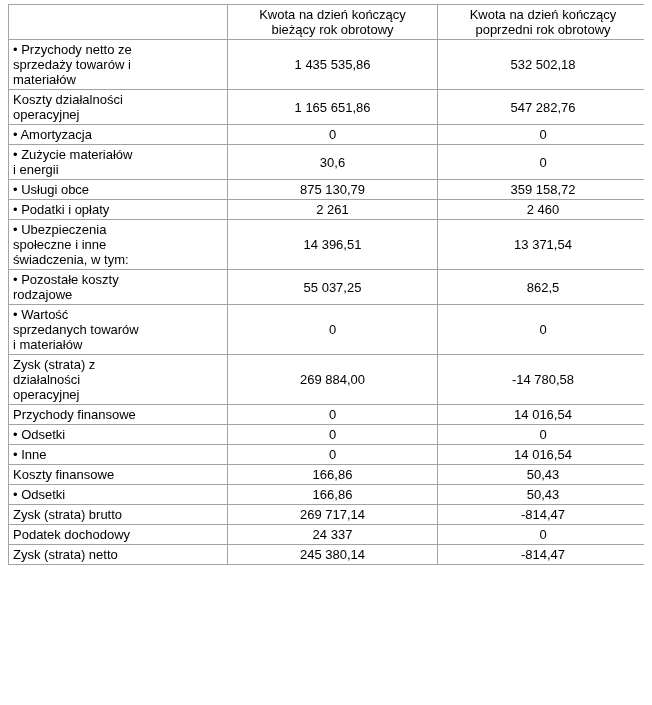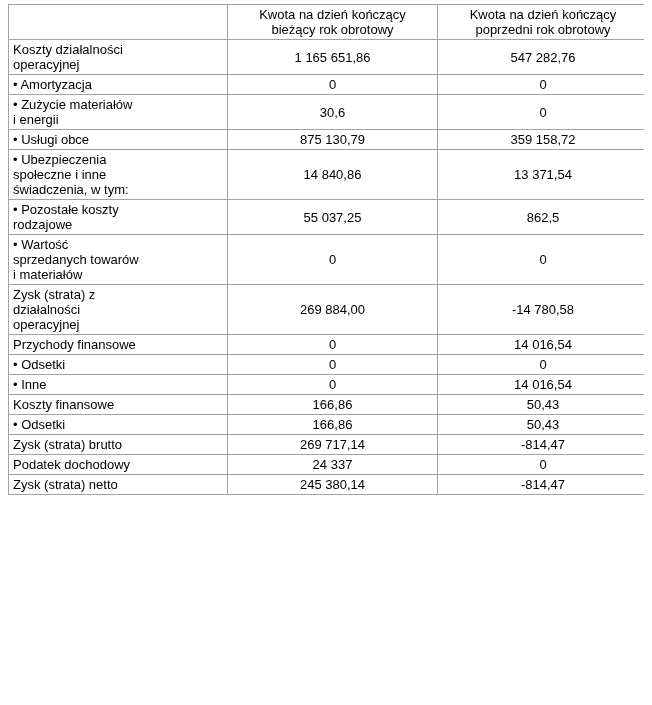--- a/index.html
+++ b/index.html
@@ -61,20 +61,27 @@
     <tr>
       <th></th>
       <th>Kwota na dzień kończący
 bieżący rok obrotowy</th>
       <th>Kwota na dzień kończący
 poprzedni rok obrotowy</th>
     </tr>
   </thead>
   <tbody>
       <tr>
+        <td class="label-cell"><span>• </span><span>Przychody netto ze
+sprzedaży towarów i
+materiałów</span></td>
+        <td class="value-cell">1 435 535,86</td>
+        <td class="value-cell">532 502,18</td>
+      </tr>
+      <tr>
         <td class="label-cell"><span>Koszty działalności
 operacyjnej</span></td>
         <td class="value-cell">1 165 651,86</td>
         <td class="value-cell">547 282,76</td>
       </tr>
       <tr>
         <td class="label-cell"><span>• </span><span>Amortyzacja</span></td>
         <td class="value-cell">0</td>
         <td class="value-cell">0</td>
       </tr>
@@ -83,24 +90,29 @@
 i energii</span></td>
         <td class="value-cell">30,6</td>
         <td class="value-cell">0</td>
       </tr>
       <tr>
         <td class="label-cell"><span>• </span><span>Usługi obce</span></td>
         <td class="value-cell">875 130,79</td>
         <td class="value-cell">359 158,72</td>
       </tr>
       <tr>
+        <td class="label-cell"><span>• </span><span>Podatki i opłaty</span></td>
+        <td class="value-cell">2 261</td>
+        <td class="value-cell">2 460</td>
+      </tr>
+      <tr>
         <td class="label-cell"><span>• </span><span>Ubezpieczenia
 społeczne i inne
 świadczenia, w tym:</span></td>
-        <td class="value-cell">14 840,86</td>
+        <td class="value-cell">14 396,51</td>
         <td class="value-cell">13 371,54</td>
       </tr>
       <tr>
         <td class="label-cell"><span>• </span><span>Pozostałe koszty
 rodzajowe</span></td>
         <td class="value-cell">55 037,25</td>
         <td class="value-cell">862,5</td>
       </tr>
       <tr>
         <td class="label-cell"><span>• </span><span>Wartość

